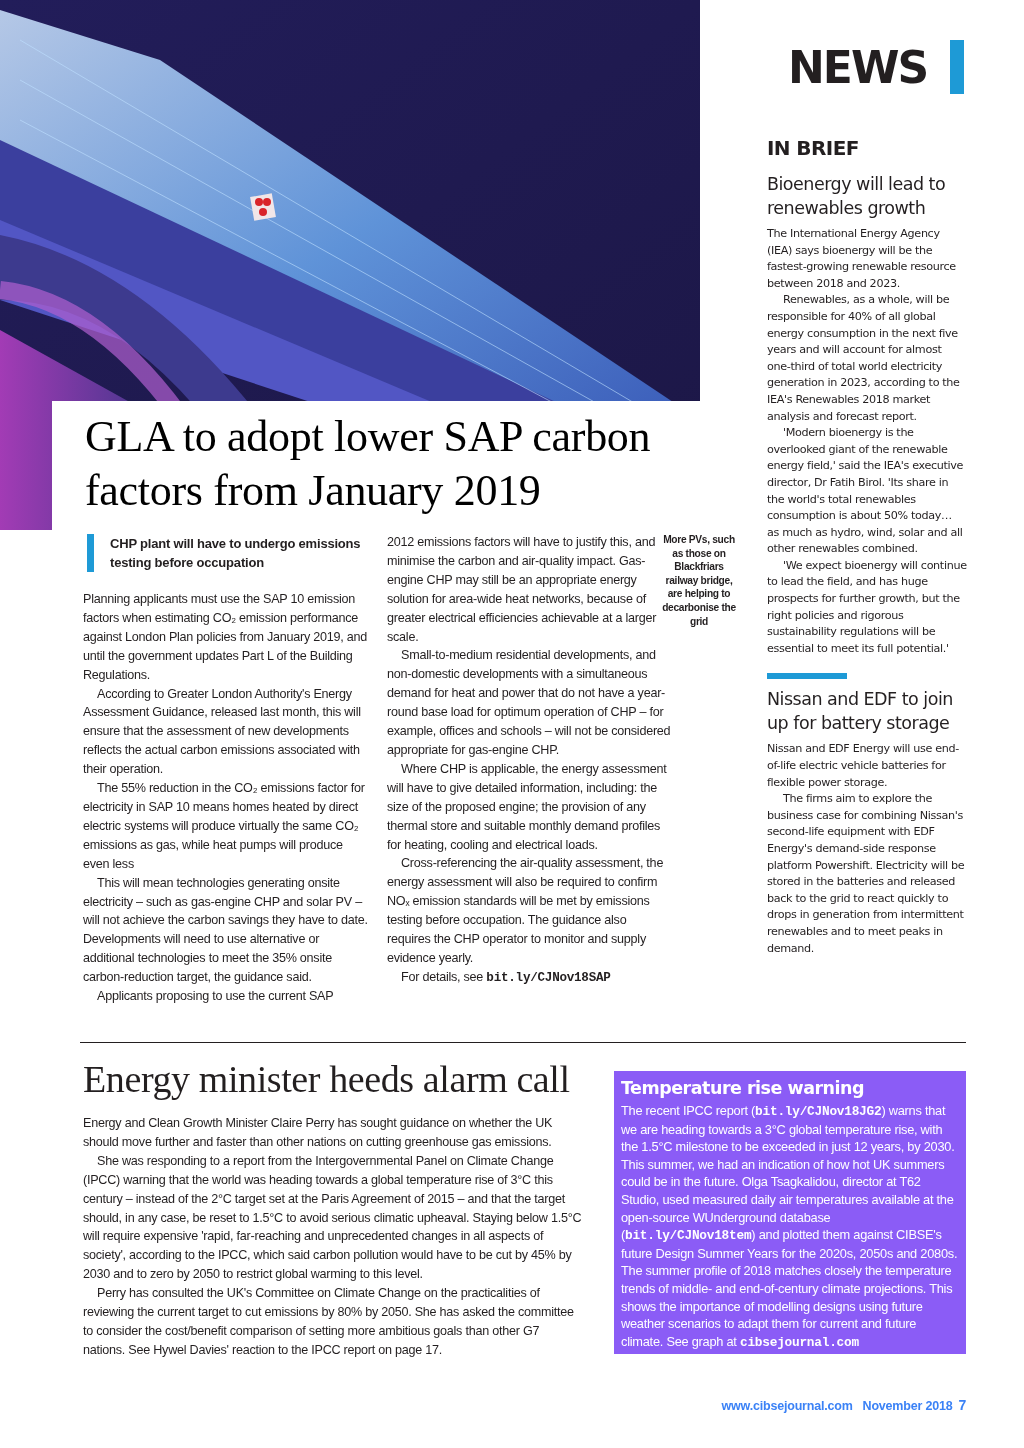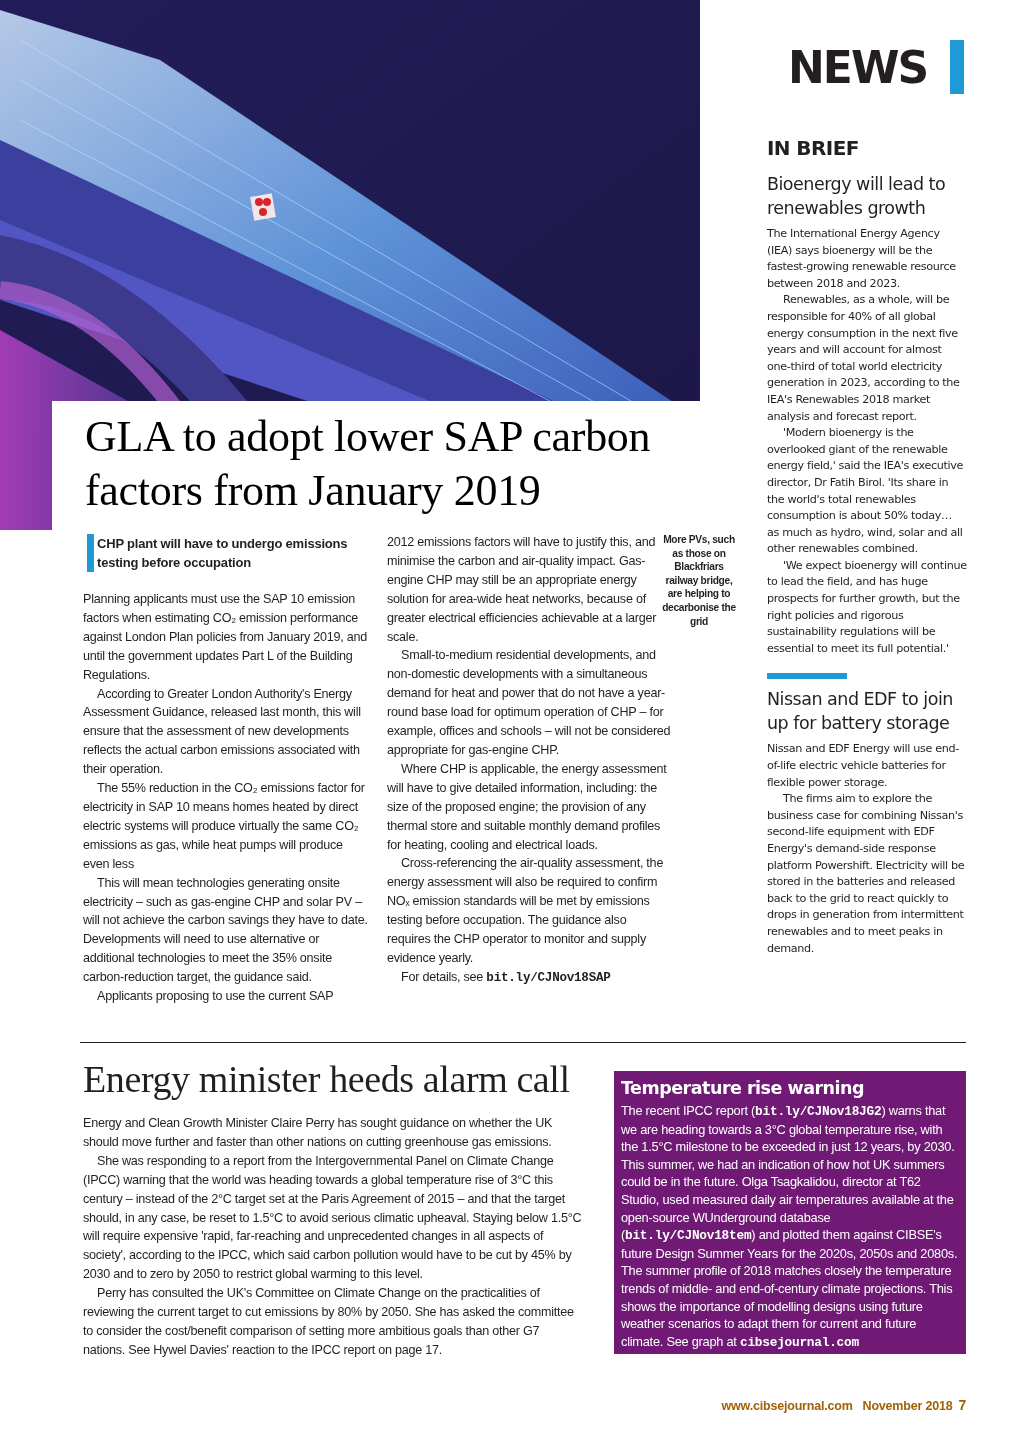--- a/index.html
+++ b/index.html
@@ -19,40 +19,40 @@
 
   
   .sidebar { position:absolute; left:767px; top:134px; width:200px; }
   .in-brief { font-family:"DejaVu Sans", sans-serif; font-weight:bold; font-size:20px; letter-spacing:-0.6px; line-height:28px; margin:0 0 10px 0; }
   .brief-title { font-family:"DejaVu Sans", sans-serif; font-size:17.5px; line-height:24px; letter-spacing:-0.5px; margin:0 0 6px 0; font-weight:normal; }
   .brief-p { font-family:"DejaVu Sans", sans-serif; font-size:11.2px; line-height:16.6px; letter-spacing:-0.35px; margin:0; }
   .brief-p.indent { text-indent:16px; }
   .brief-sep { width:80px; height:6px; background:#1e9ad6; margin:16px 0 8px 0; }
 
   
-  .standfirst { position:absolute; left:87px; top:534px; width:280px; border-left:7px solid #1e9ad6; padding-left:3px; font-weight:bold; font-size:13px; line-height:19px; margin:0; letter-spacing:-0.2px; }
+  .standfirst { position:absolute; left:87px; top:534px; width:280px; border-left:7px solid #1e9ad6; padding-left:16px; font-weight:bold; font-size:13px; line-height:19px; margin:0; letter-spacing:-0.2px; }
   .col { position:absolute; font-size:12.6px; line-height:18.9px; letter-spacing:-0.25px; }
   .col p { margin:0; }
   .col p.indent { text-indent:14px; }
   .col1 { left:83px; top:590px; width:285px; }
   .col2 { left:387px; top:533px; width:285px; }
   .caption { position:absolute; left:660px; top:533px; width:78px; text-align:center; font-weight:bold; font-size:10.2px; line-height:13.6px; letter-spacing:-0.3px; }
 
   .rule { position:absolute; left:80px; top:1042px; width:886px; height:1px; background:#231f20; }
 
   
   .headline2 { position:absolute; left:83px; top:1054px; margin:0; font-family:"Liberation Serif", serif; font-weight:normal; font-size:38px; line-height:50px; letter-spacing:-0.4px; }
   .col3 { left:83px; top:1114px; width:500px; font-size:12.6px; line-height:18.9px; }
 
   
-  .tbox { position:absolute; left:614px; top:1071px; width:352px; height:283px; background:#701a75; color:#ffffff; box-sizing:border-box; padding:3px 8px 0 7px; }
+  .tbox { position:absolute; left:614px; top:1071px; width:352px; height:283px; background:#8b5cf6; color:#ffffff; box-sizing:border-box; padding:3px 8px 0 7px; }
   .tbox h3 { margin:0; font-family:"DejaVu Sans", sans-serif; font-size:17.5px; line-height:28px; font-weight:bold; letter-spacing:-0.5px; }
   .tbox p { margin:0; font-size:12.8px; line-height:17.6px; letter-spacing:-0.25px; }
 
-  .footer { position:absolute; right:58px; top:1397px; font-size:12.5px; font-weight:bold; letter-spacing:-0.2px; color:#a16207; }
+  .footer { position:absolute; right:58px; top:1397px; font-size:12.5px; font-weight:bold; letter-spacing:-0.2px; color:#3b82f6; }
   .footer .pg { font-size:14px; margin-left:6px; }
   .footer .date { margin-left:10px; }
   b.link { font-weight:bold;font-family:Liberation Mono, monospace; }
 </style>
 </head>
 <body>
 
 <div class="hero">
   <svg width="700" height="530" viewBox="0 0 700 530">
     <defs>

